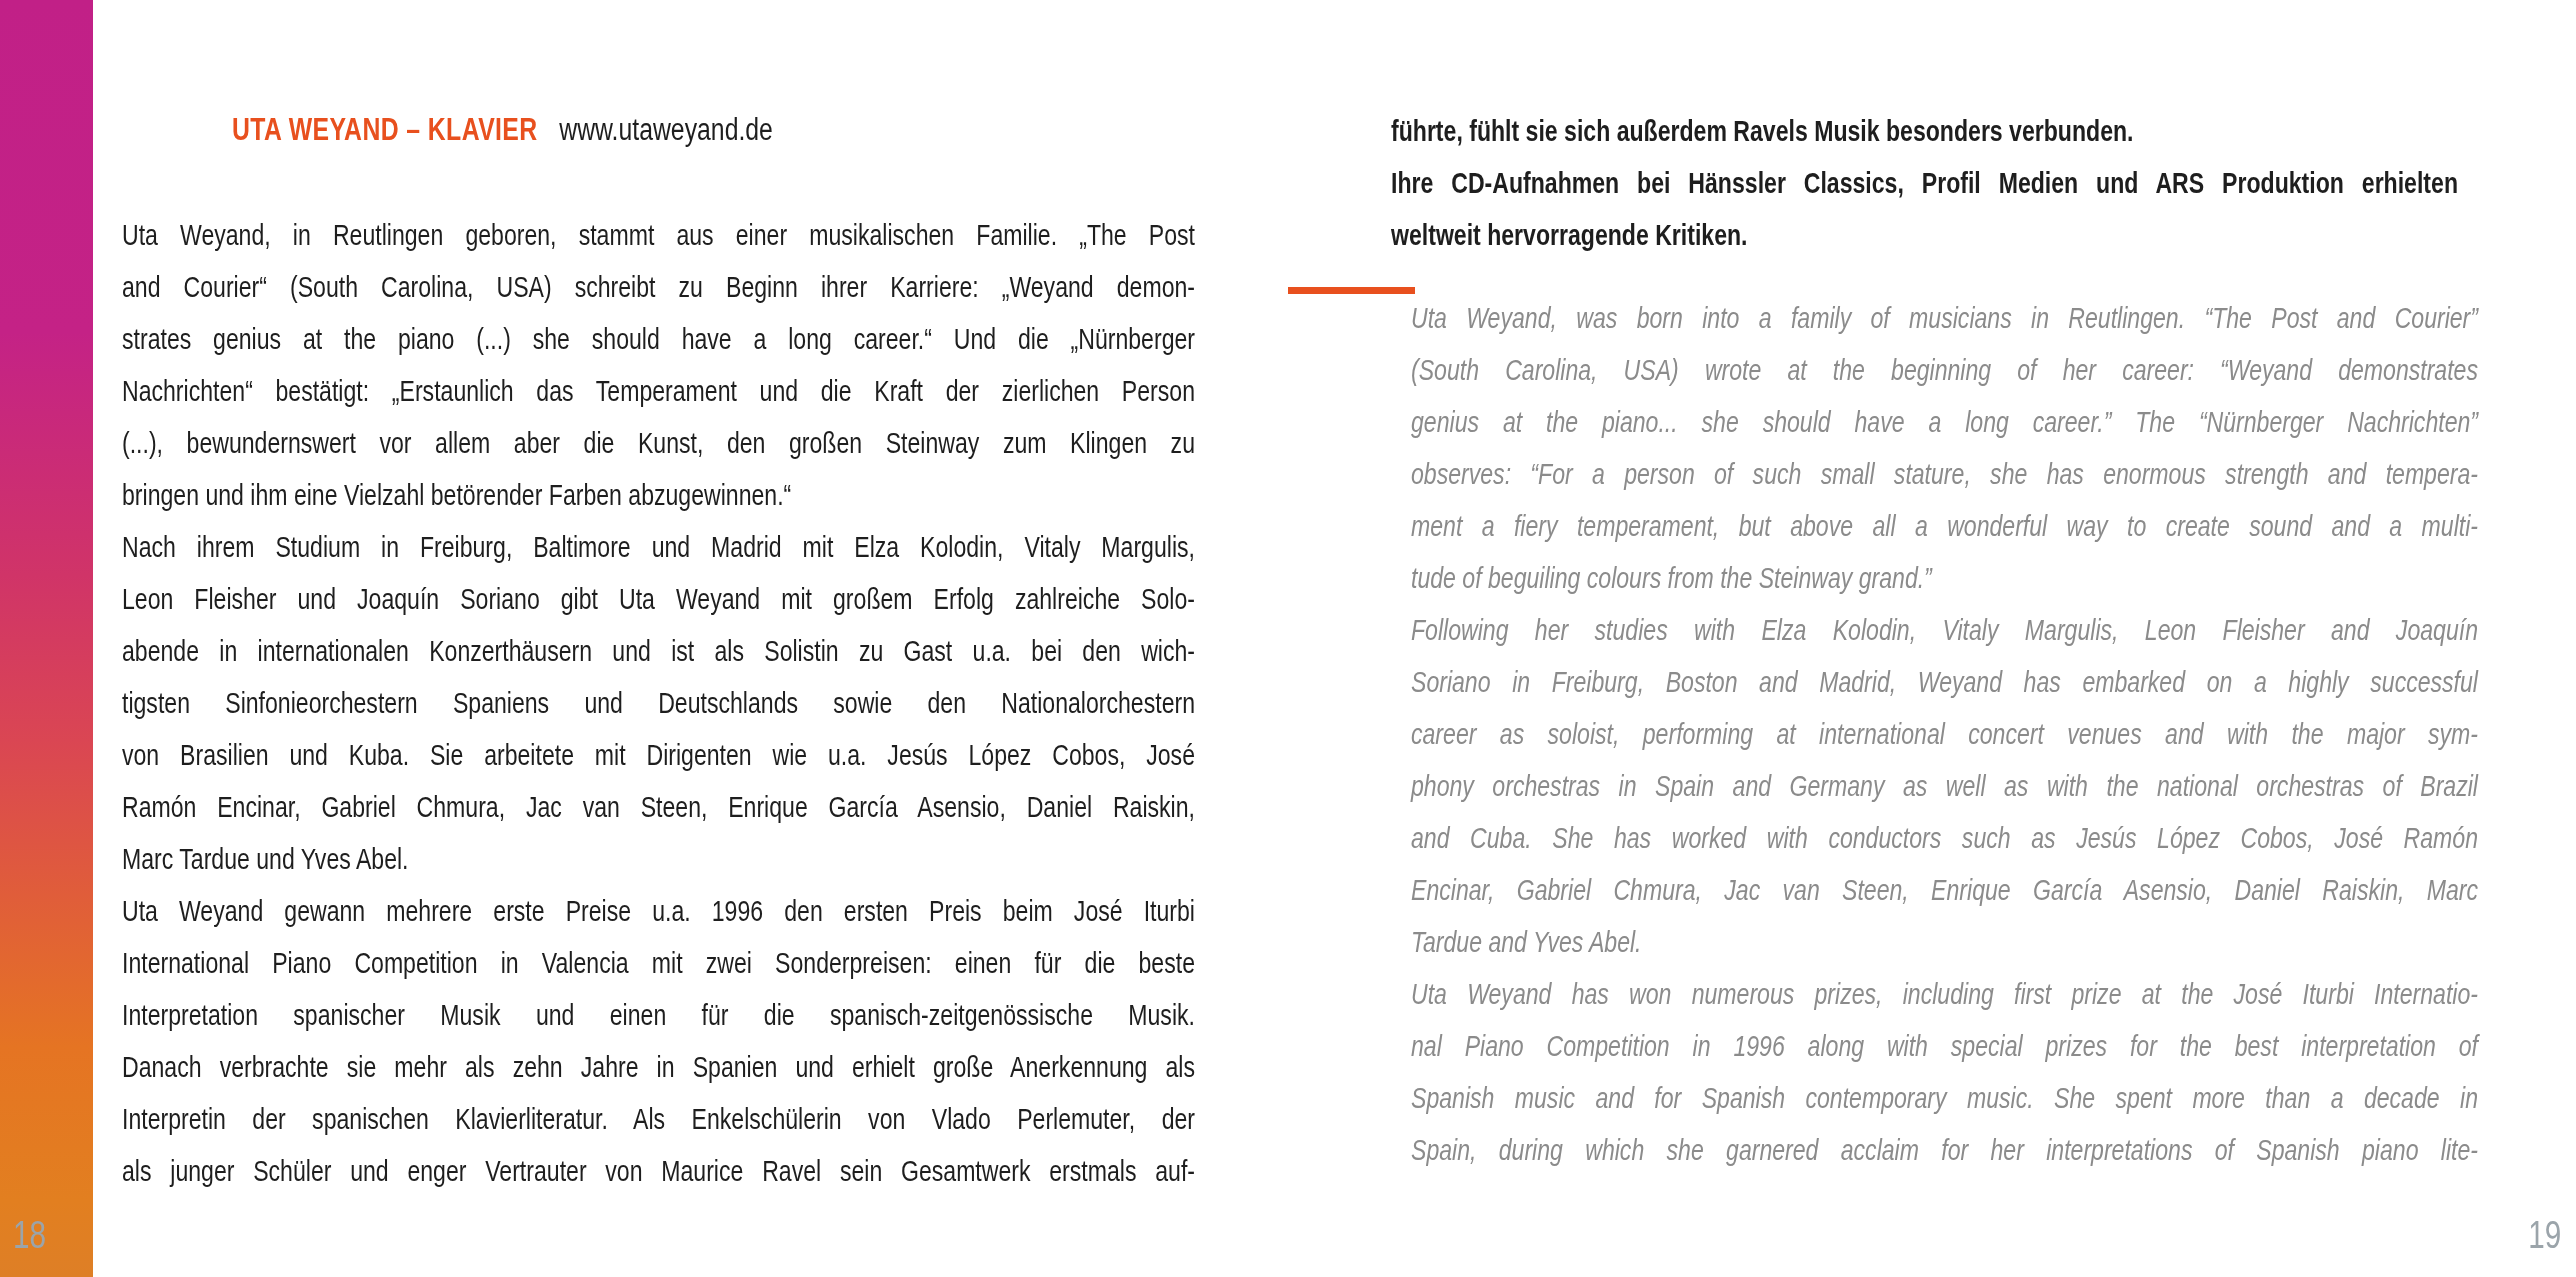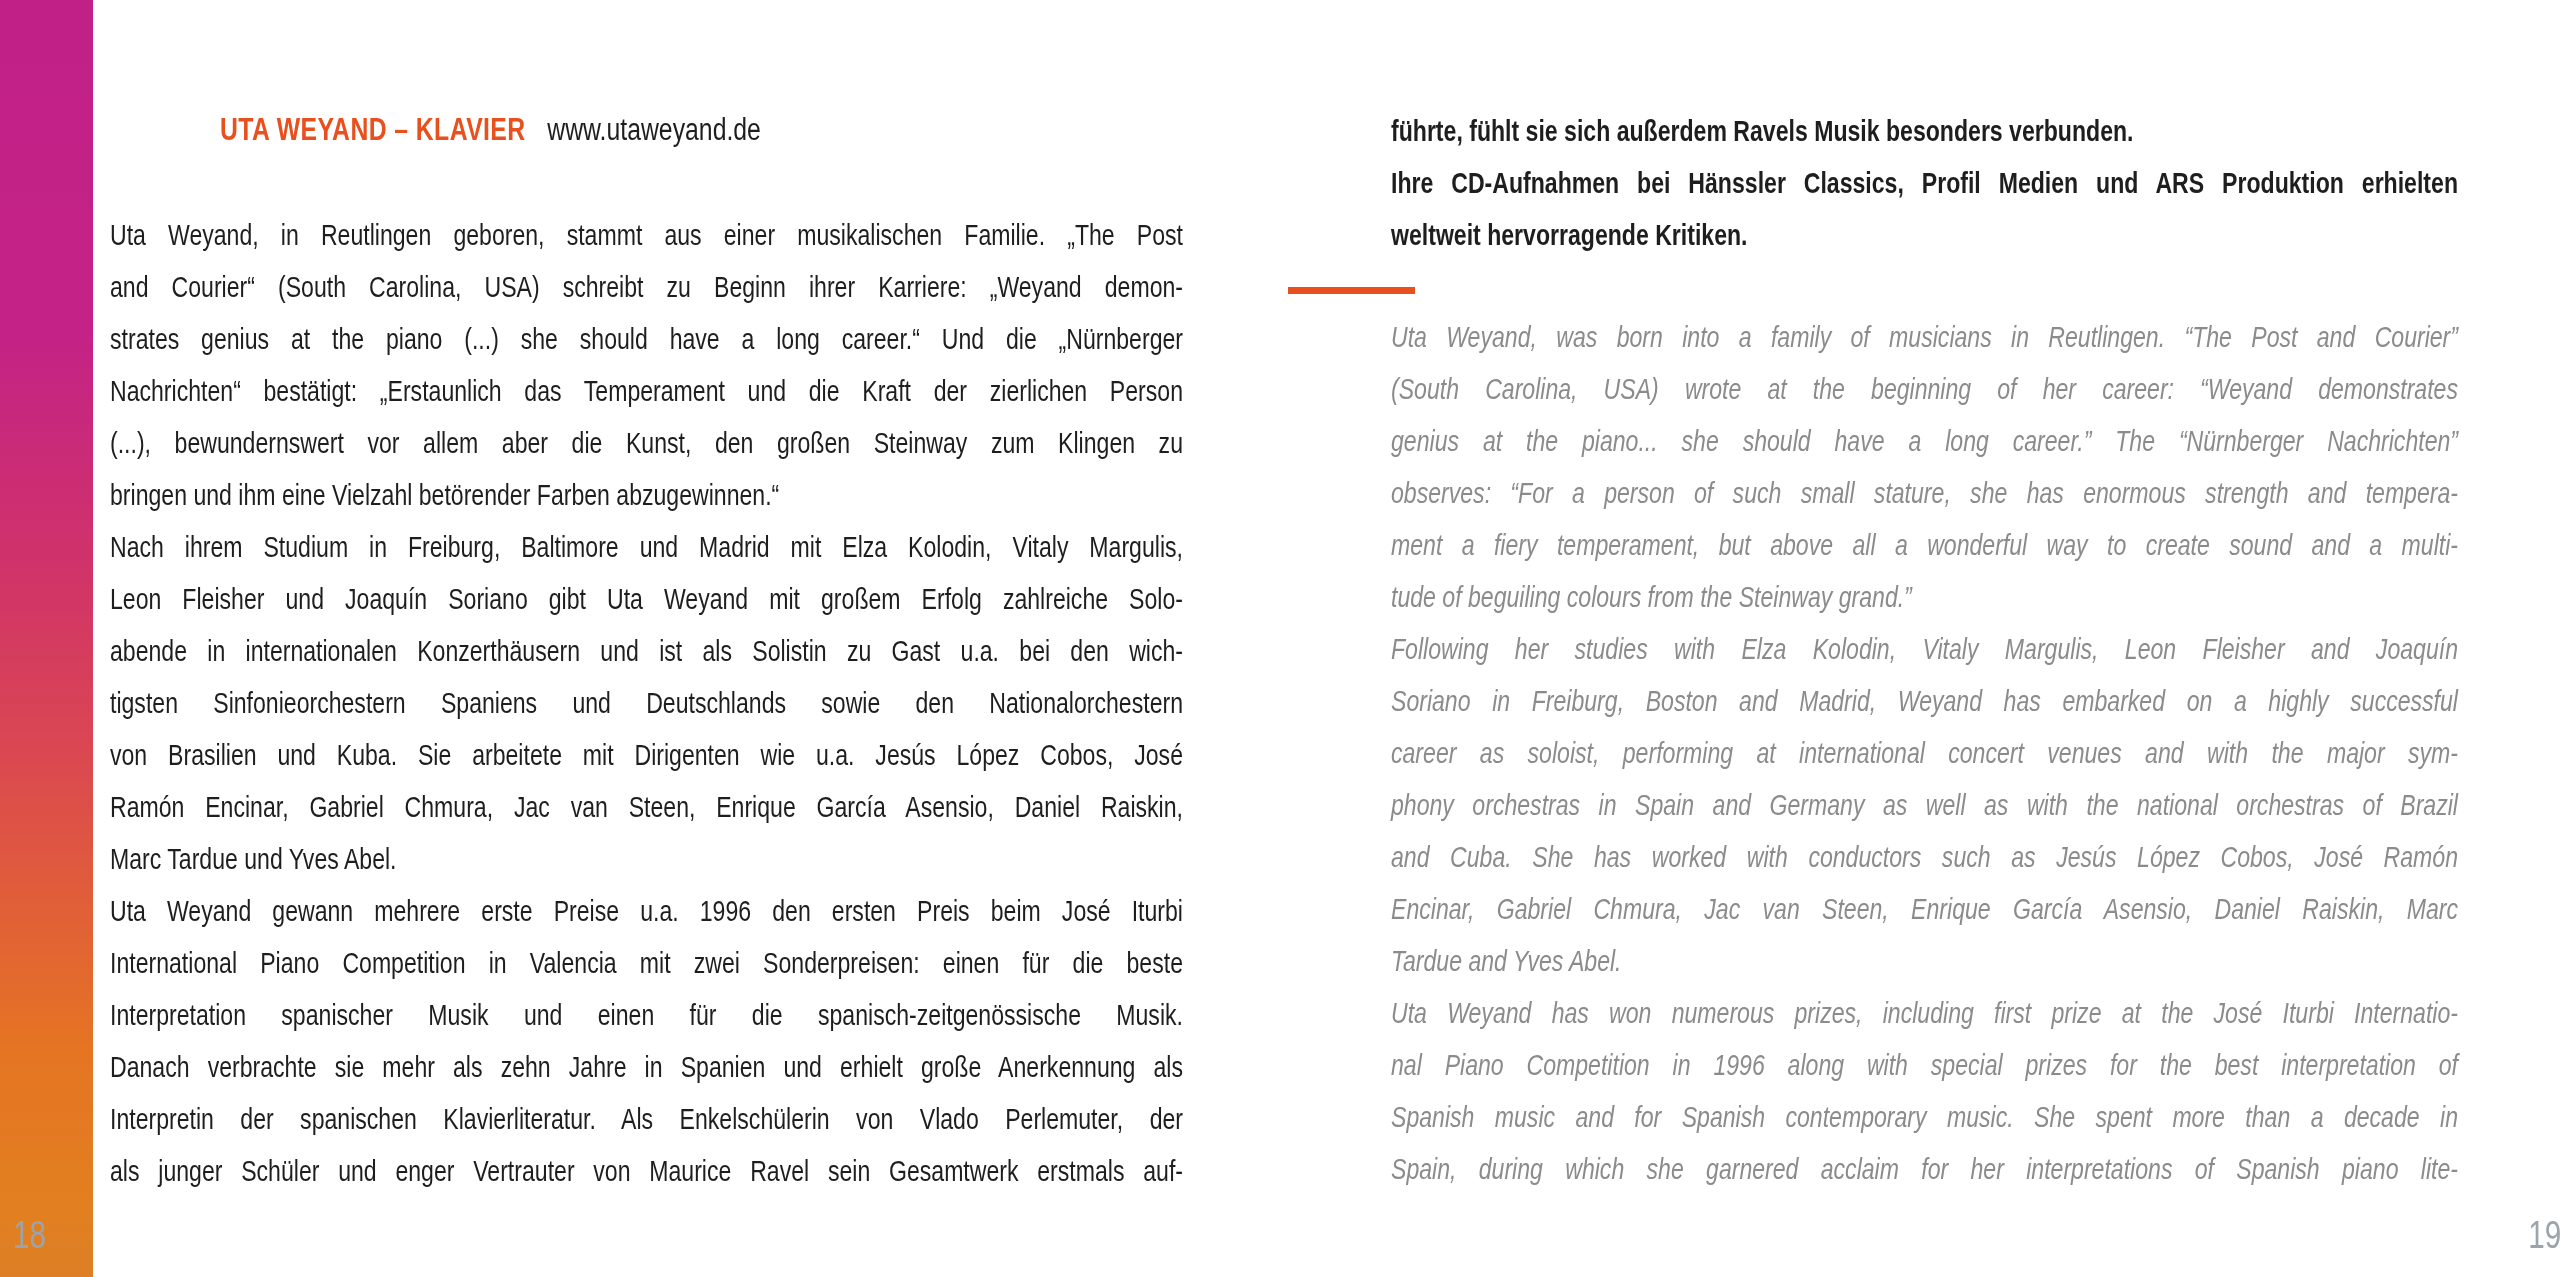--- a/index.html
+++ b/index.html
@@ -43,27 +43,27 @@
     line-height: 36px;
     white-space: nowrap;
     transform: scaleX(0.8);
     transform-origin: 0 0;
     font-size: 31px;
   }
   .title { font-weight: 700; letter-spacing: 0.5px; }
   .url   { color: #1e1e1e; margin-left: 27px; font-weight: 400; }
 
   .col { position: absolute; top: 0; }
-  .col.left-col  { left: 110px;  width: 1073px; height: 1277px; }
+  .col.left-col  { left: 122px;  width: 1073px; height: 1277px; }
   .col.right-col { left: 1391px; width: 1067px; height: 1277px; }
 
   .body { position: absolute; left: 0; width: 100%; }
   .left-col  .body.german  { top: 209px; }
   .right-col .body.german  { top: 105px; font-weight: bold; }
-  .right-col .body.english { top: 311px; }
+  .right-col .body.english { top: 292px; margin-left: 20px; }
 
   .line {
     font-size: 30px;
     line-height: 52px;
     color: #1e1e1e;
     white-space: nowrap;
     text-align: justify;
     text-align-last: justify;
     width: 130%;
     transform: scaleX(0.76923);

